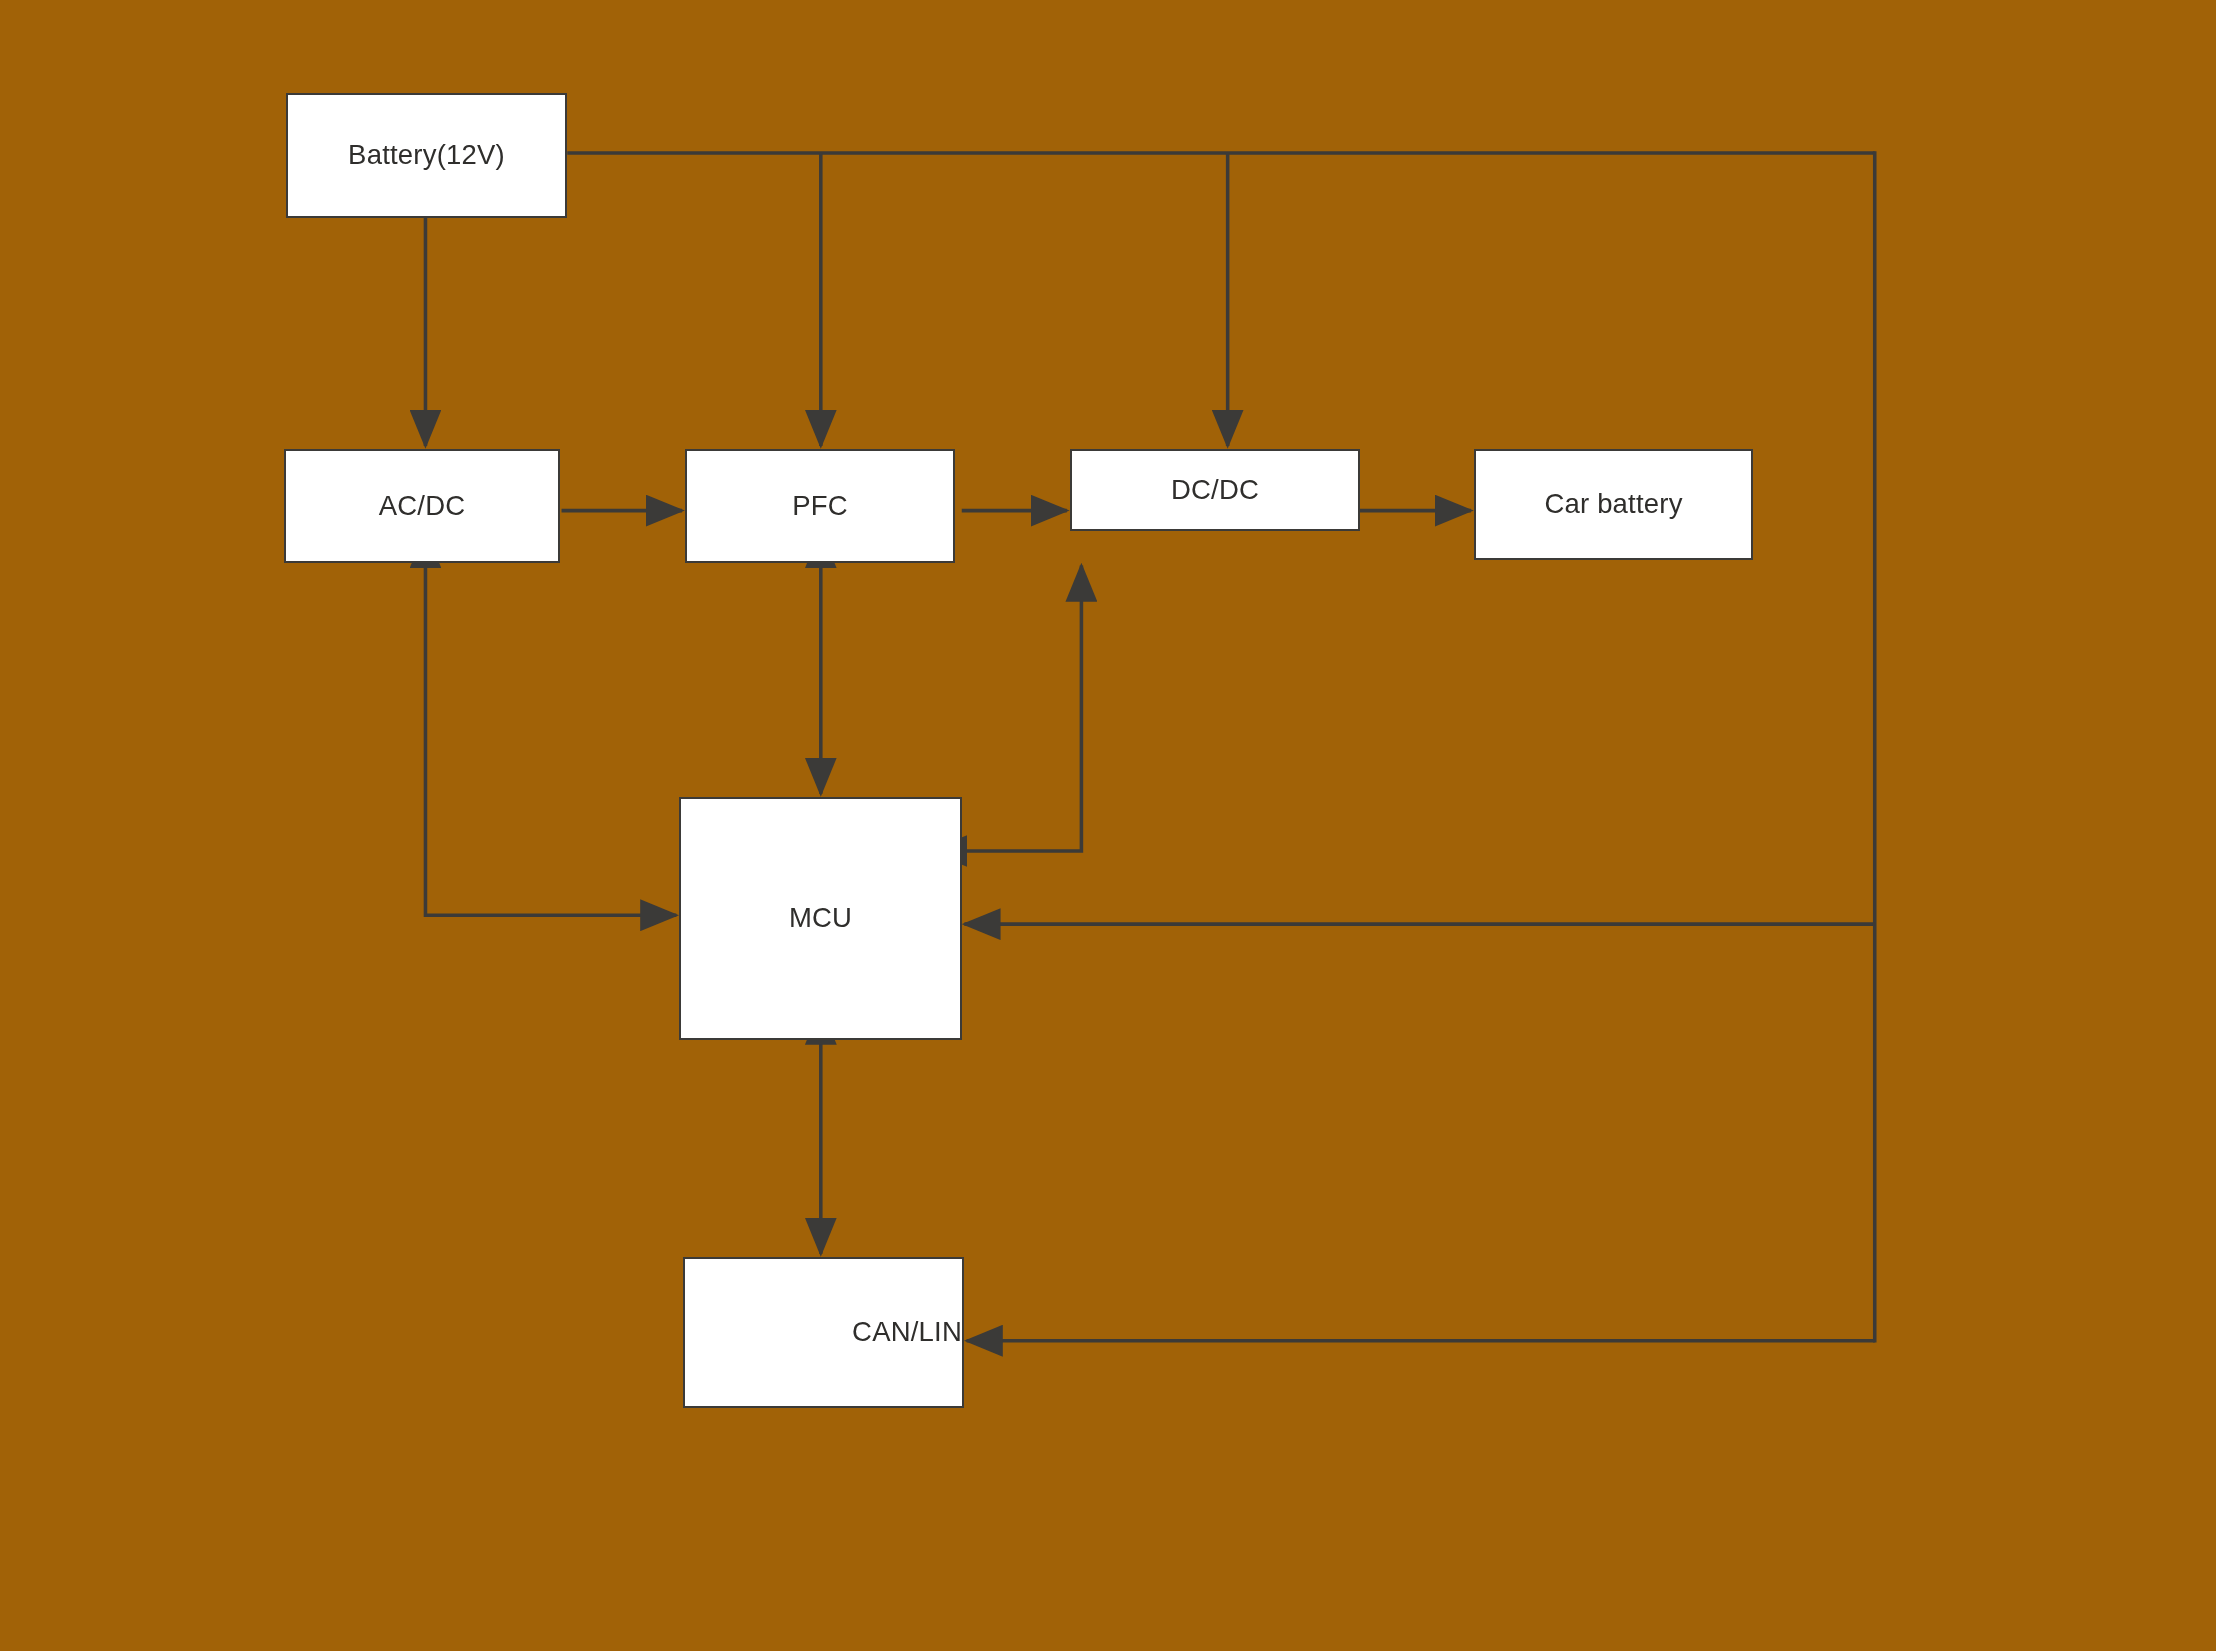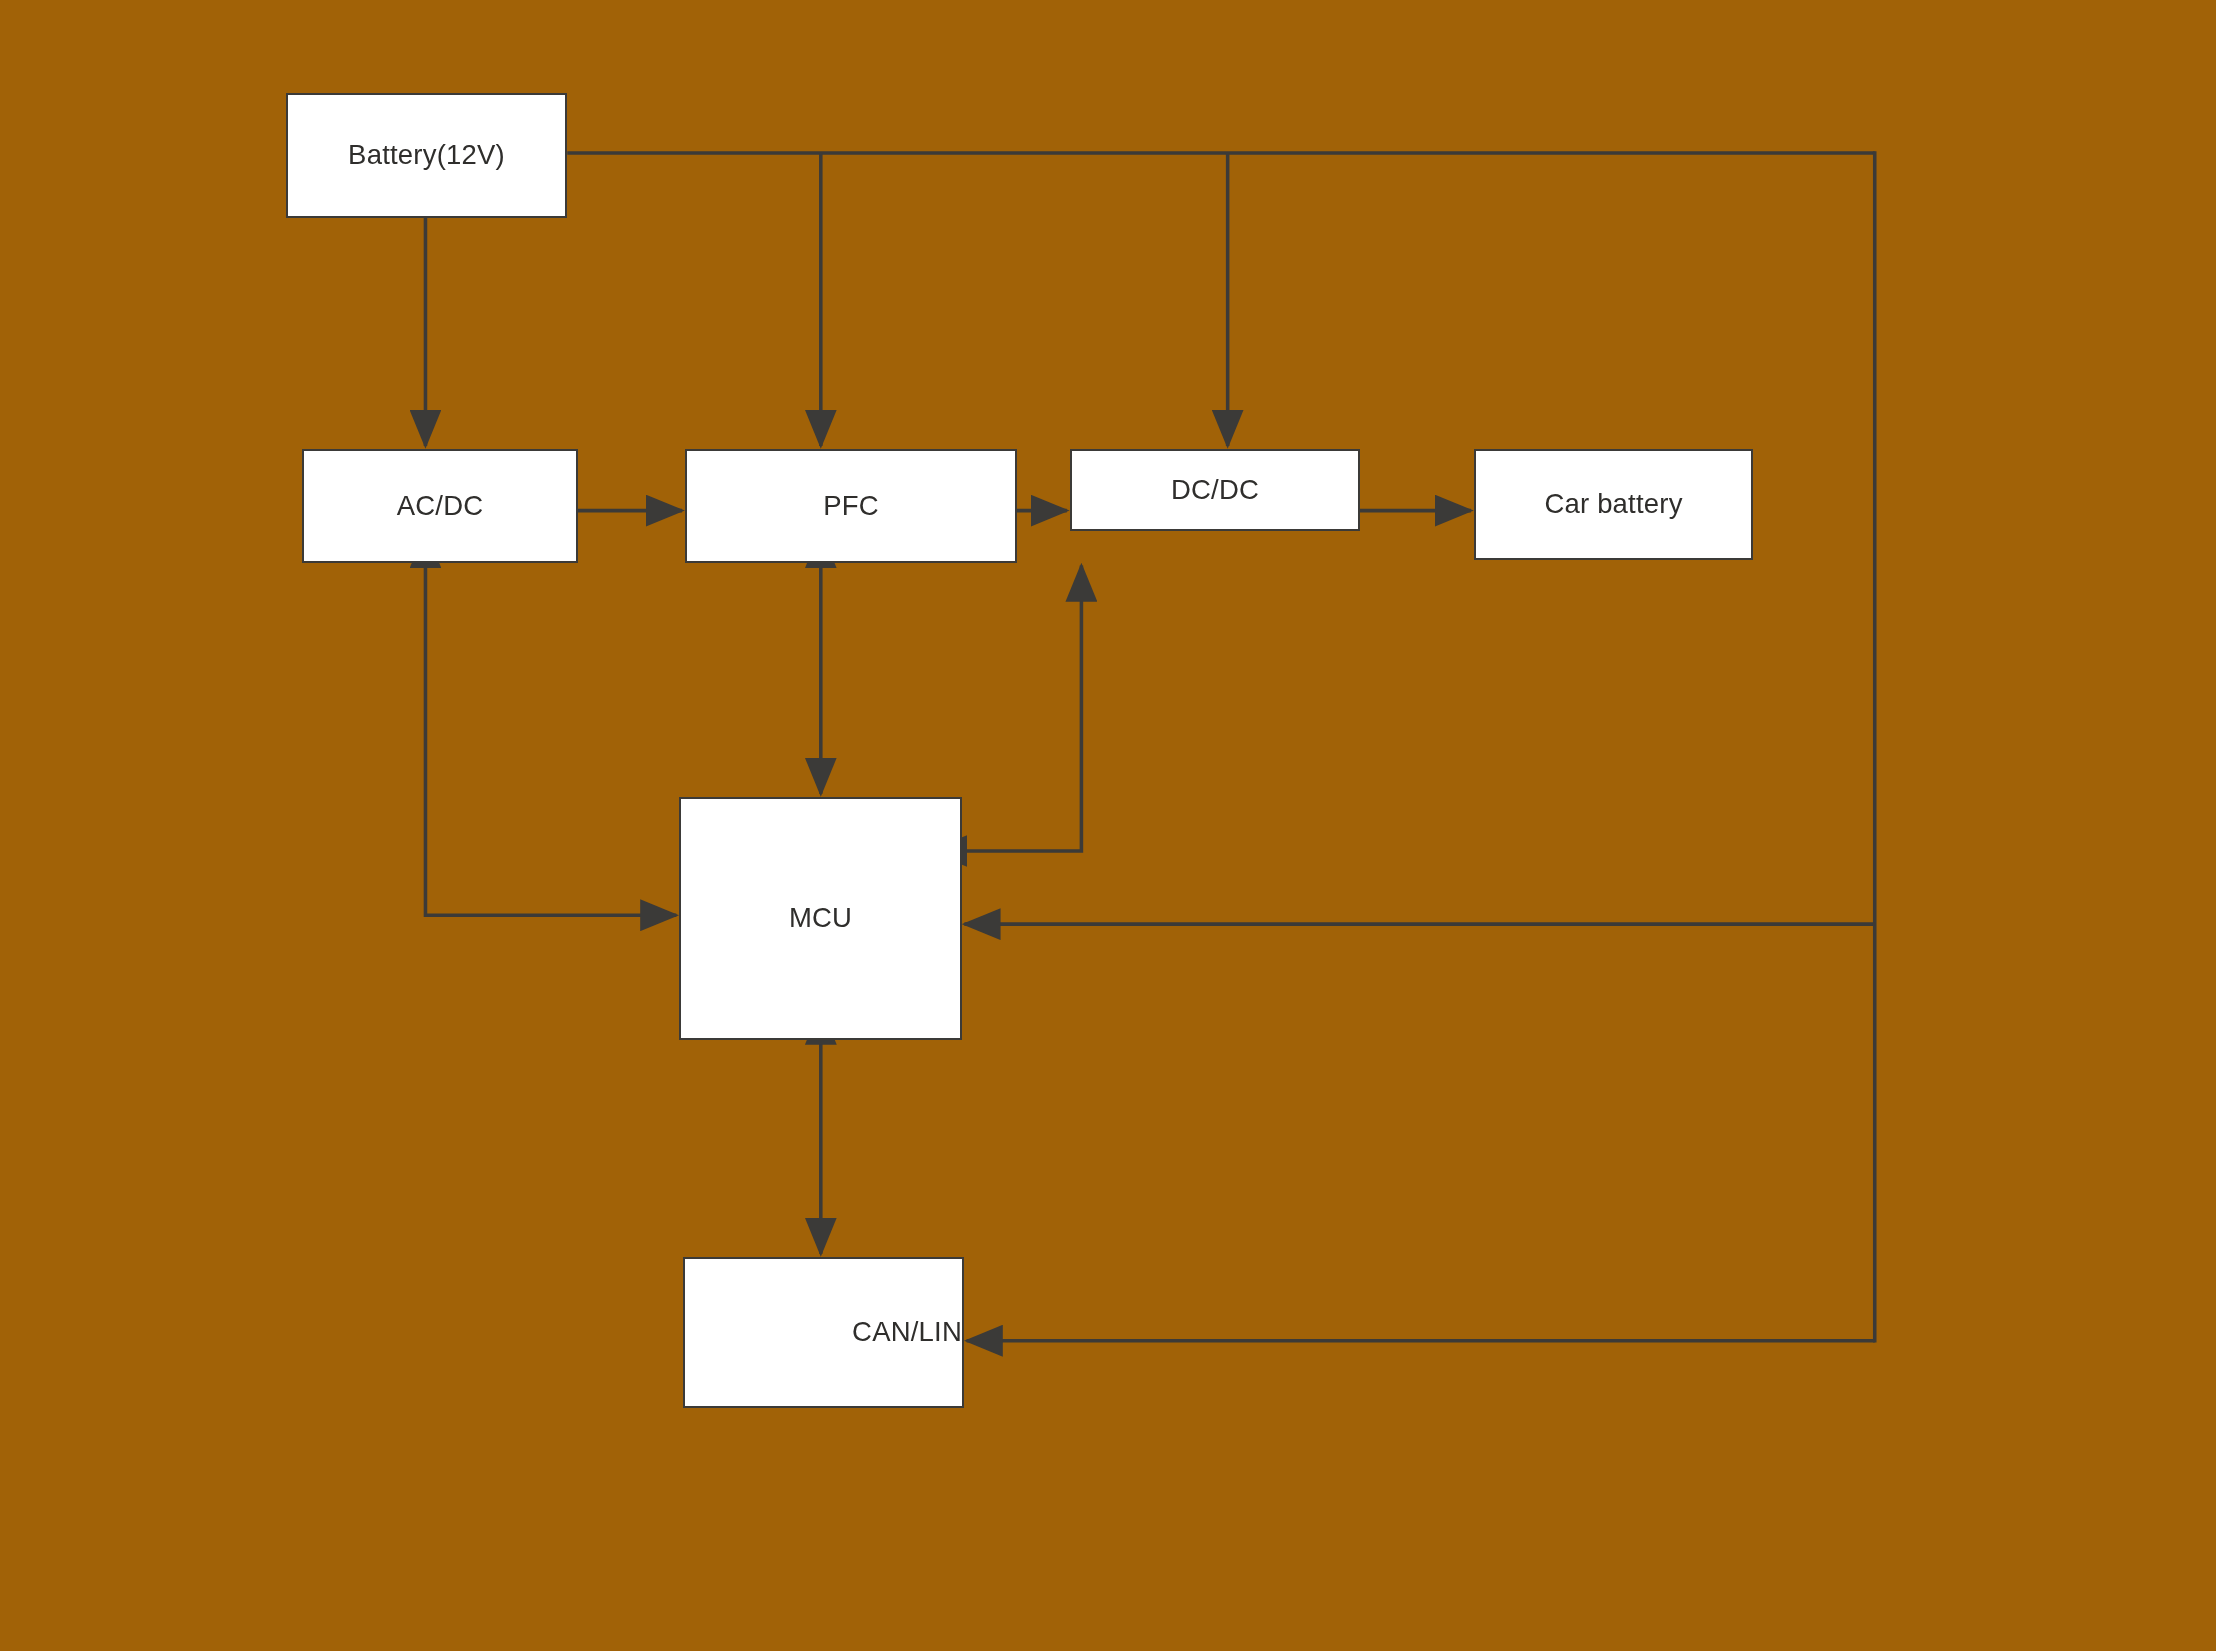--- a/index.html
+++ b/index.html
@@ -93,25 +93,25 @@
 
       <line x1="4230" y1="3025" x2="2181" y2="3025" marker-end="url(#arrowhead-end)"></line>
 
     </g>
   </svg>
 
   <div class="node-box" style="left:286px; top:93px; width:281px; height:125px;">
     <span class="node-label">Battery(12V)</span>
   </div>
 
-  <div class="node-box" style="left:302px; top:449px; width:276px; height:114px;">
+  <div class="node-box" style="left:284px; top:449px; width:276px; height:114px;">
     <span class="node-label">AC/DC</span>
   </div>
 
-  <div class="node-box" style="left:685px; top:449px; width:332px; height:114px;">
+  <div class="node-box" style="left:685px; top:449px; width:270px; height:114px;">
     <span class="node-label">PFC</span>
   </div>
 
   <div class="node-box" style="left:1070px; top:449px; width:290px; height:82px;">
     <span class="node-label">DC/DC</span>
   </div>
 
   <div class="node-box" style="left:679px; top:797px; width:283px; height:243px;">
     <span class="node-label">MCU</span>
   </div>

